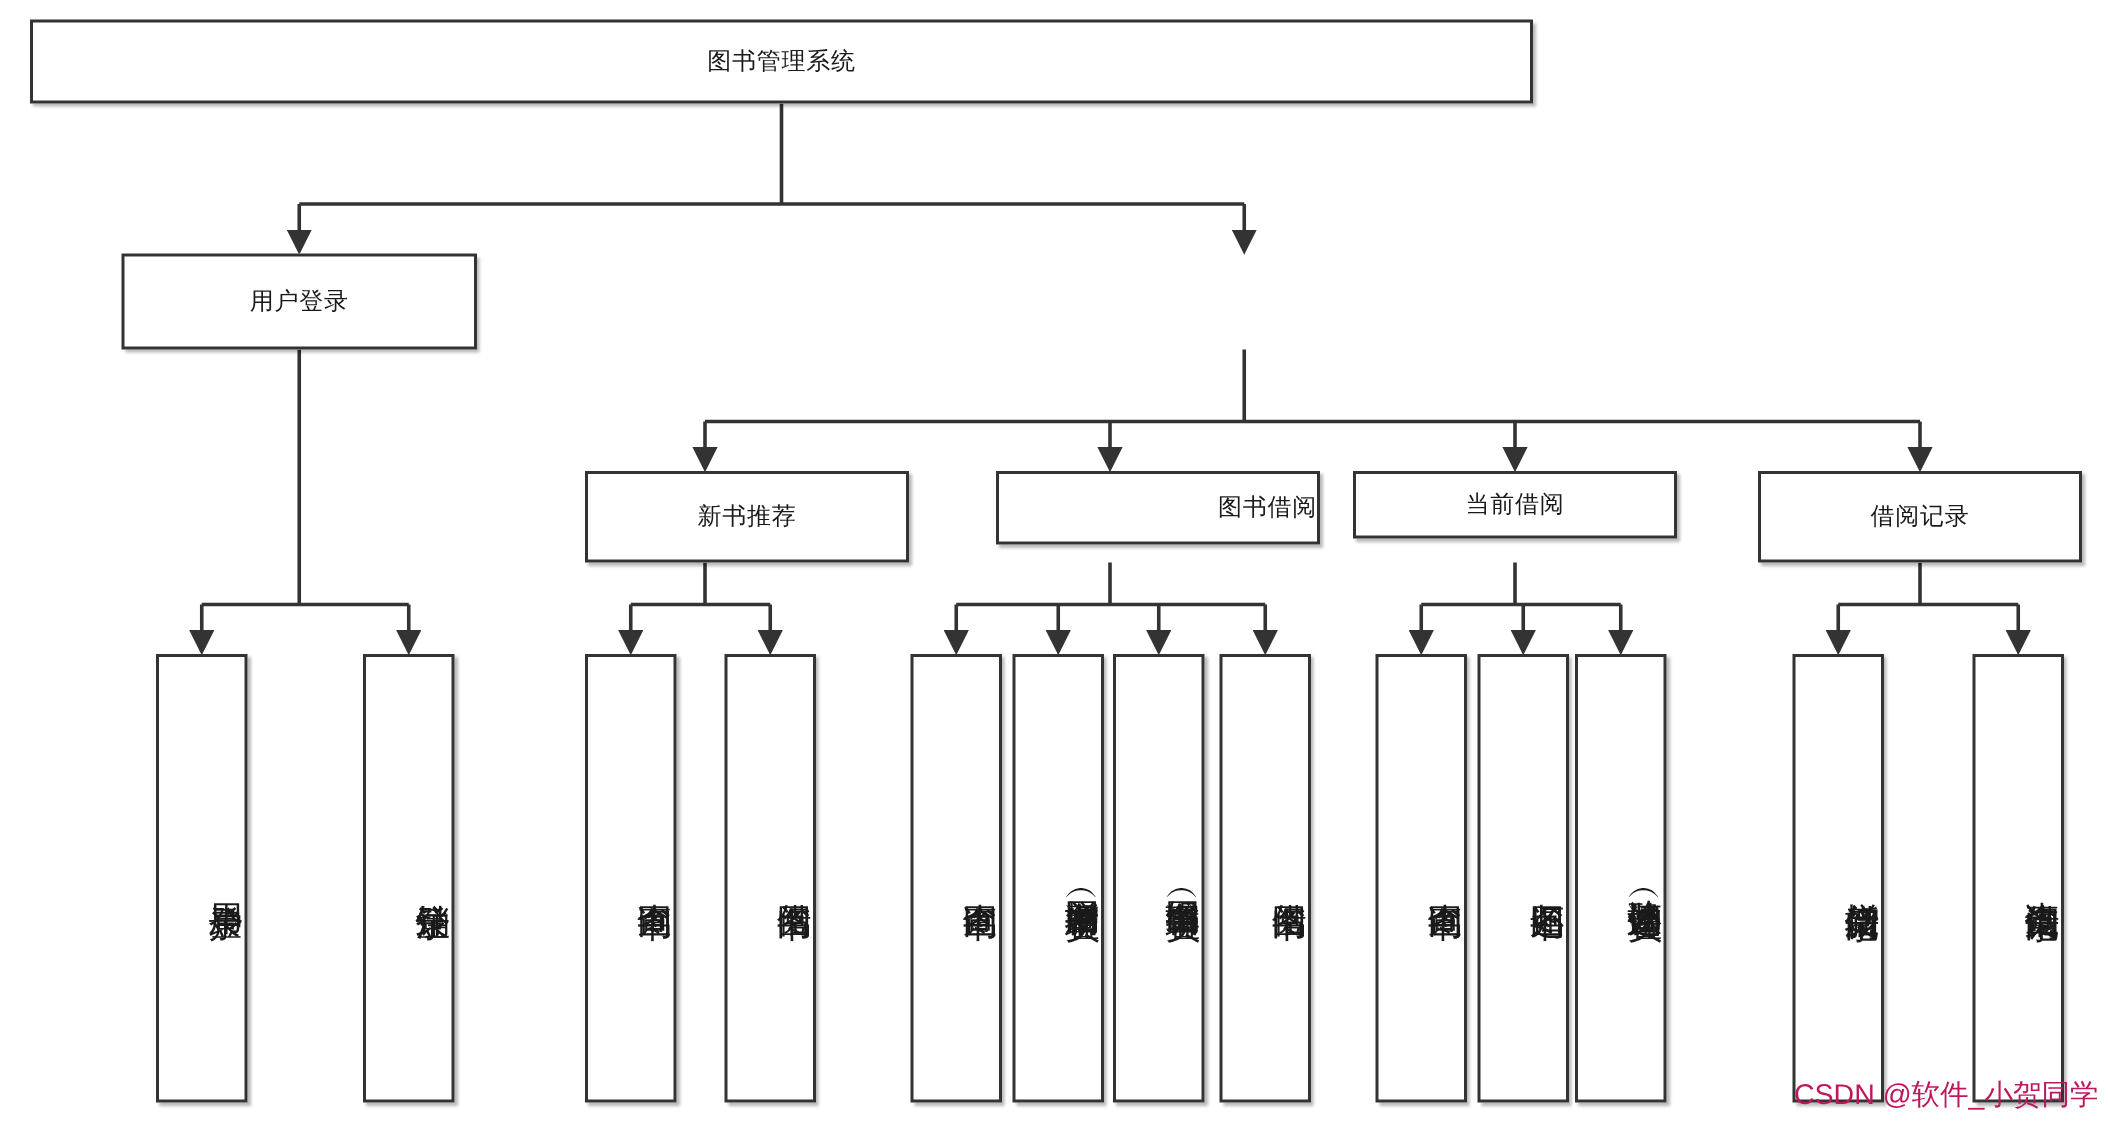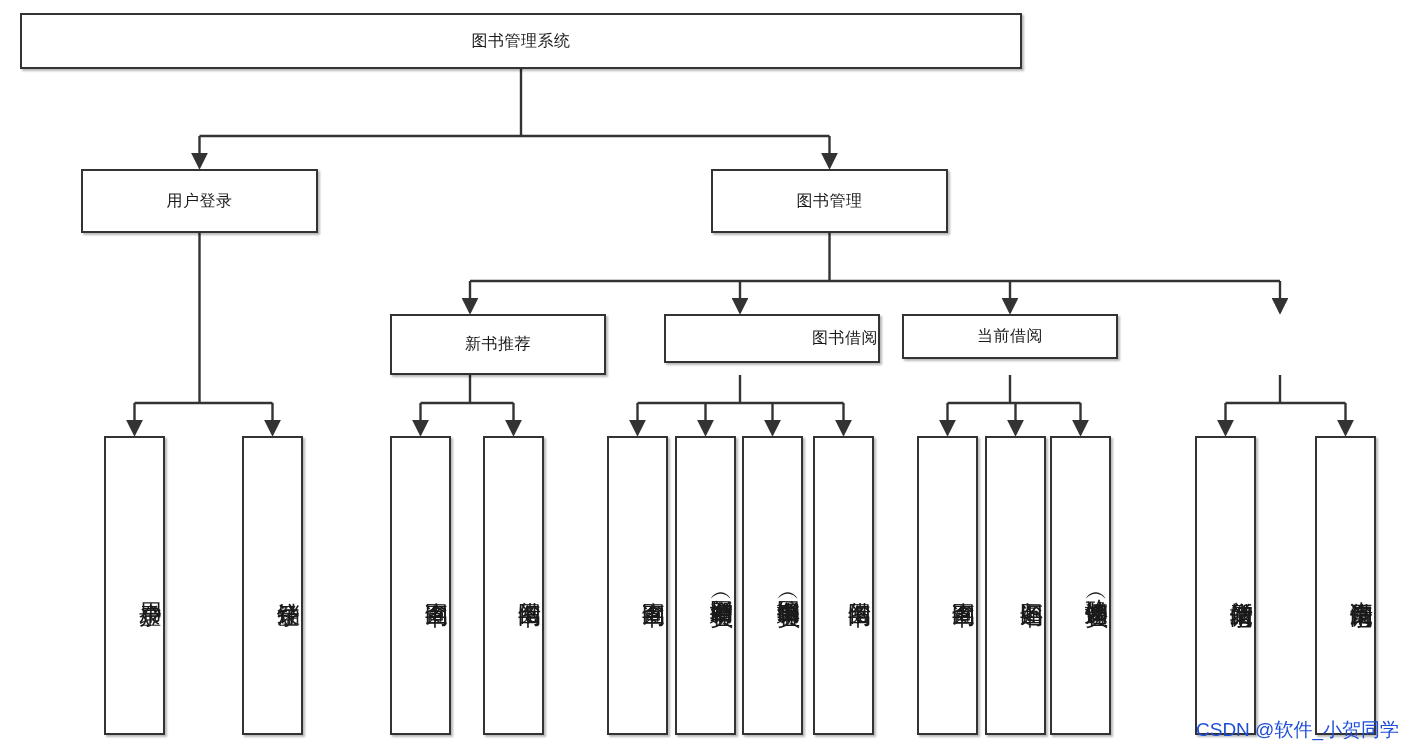--- a/index.html
+++ b/index.html
@@ -54,21 +54,21 @@
   }
   .node.v .lbl {
     writing-mode: vertical-rl;
     text-orientation: upright;
     display: block;
     white-space: normal;
   }
   .watermark {
     position: absolute;
     font-size: 19px;
-    color: #1d4ed8;
+    color: #be185d;
     white-space: nowrap;
     user-select: none;
   }
 </style>
 </head>
 <body>
 
 <div id="canvas">
 
   <svg id="edges" width="1405" height="747" viewBox="0 0 1405 747" xmlns="http://www.w3.org/2000/svg">
@@ -114,32 +114,32 @@
       </g>
   </svg>
 
   <div class="node h" style="left: 20px; top: 13px; width: 1002px; height: 56px;">
     <span class="lbl">图书管理系统</span>
   </div>
 
   <div class="node h" style="left: 81px; top: 169px; width: 237px; height: 64px;">
     <span class="lbl">用户登录</span>
   </div>
-  <div class="node h" style="left: 711px; top: 169px; width: 237px; height: 64px;">
-    <span class="lbl">图书管理</span>
-  </div>
 
   <div class="node h" style="left: 362px; top: 314px; width: 216px; height: 61px; margin-left: 28px;">
     <span class="lbl">新书推荐</span>
   </div>
   <div class="node h" style="left: 664px; top: 314px; width: 216px; height: 49px; justify-content: flex-end;">
     <span class="lbl">图书借阅</span>
   </div>
   <div class="node h" style="left: 902px; top: 314px; width: 216px; height: 45px;">
     <span class="lbl">当前借阅</span>
+  </div>
+  <div class="node h" style="left: 1172px; top: 314px; width: 216px; height: 61px;">
+    <span class="lbl">借阅记录</span>
   </div>
 
   <div class="node v" style="left: 104px; top: 436px; width: 61px; height: 299px;">
     <span class="lbl">用户登录</span>
   </div>
   <div class="node v" style="left: 242px; top: 436px; width: 61px; height: 299px;">
     <span class="lbl">注销登录</span>
   </div>
   <div class="node v" style="left: 390px; top: 436px; width: 61px; height: 299px;">
     <span class="lbl">查询图书</span>

